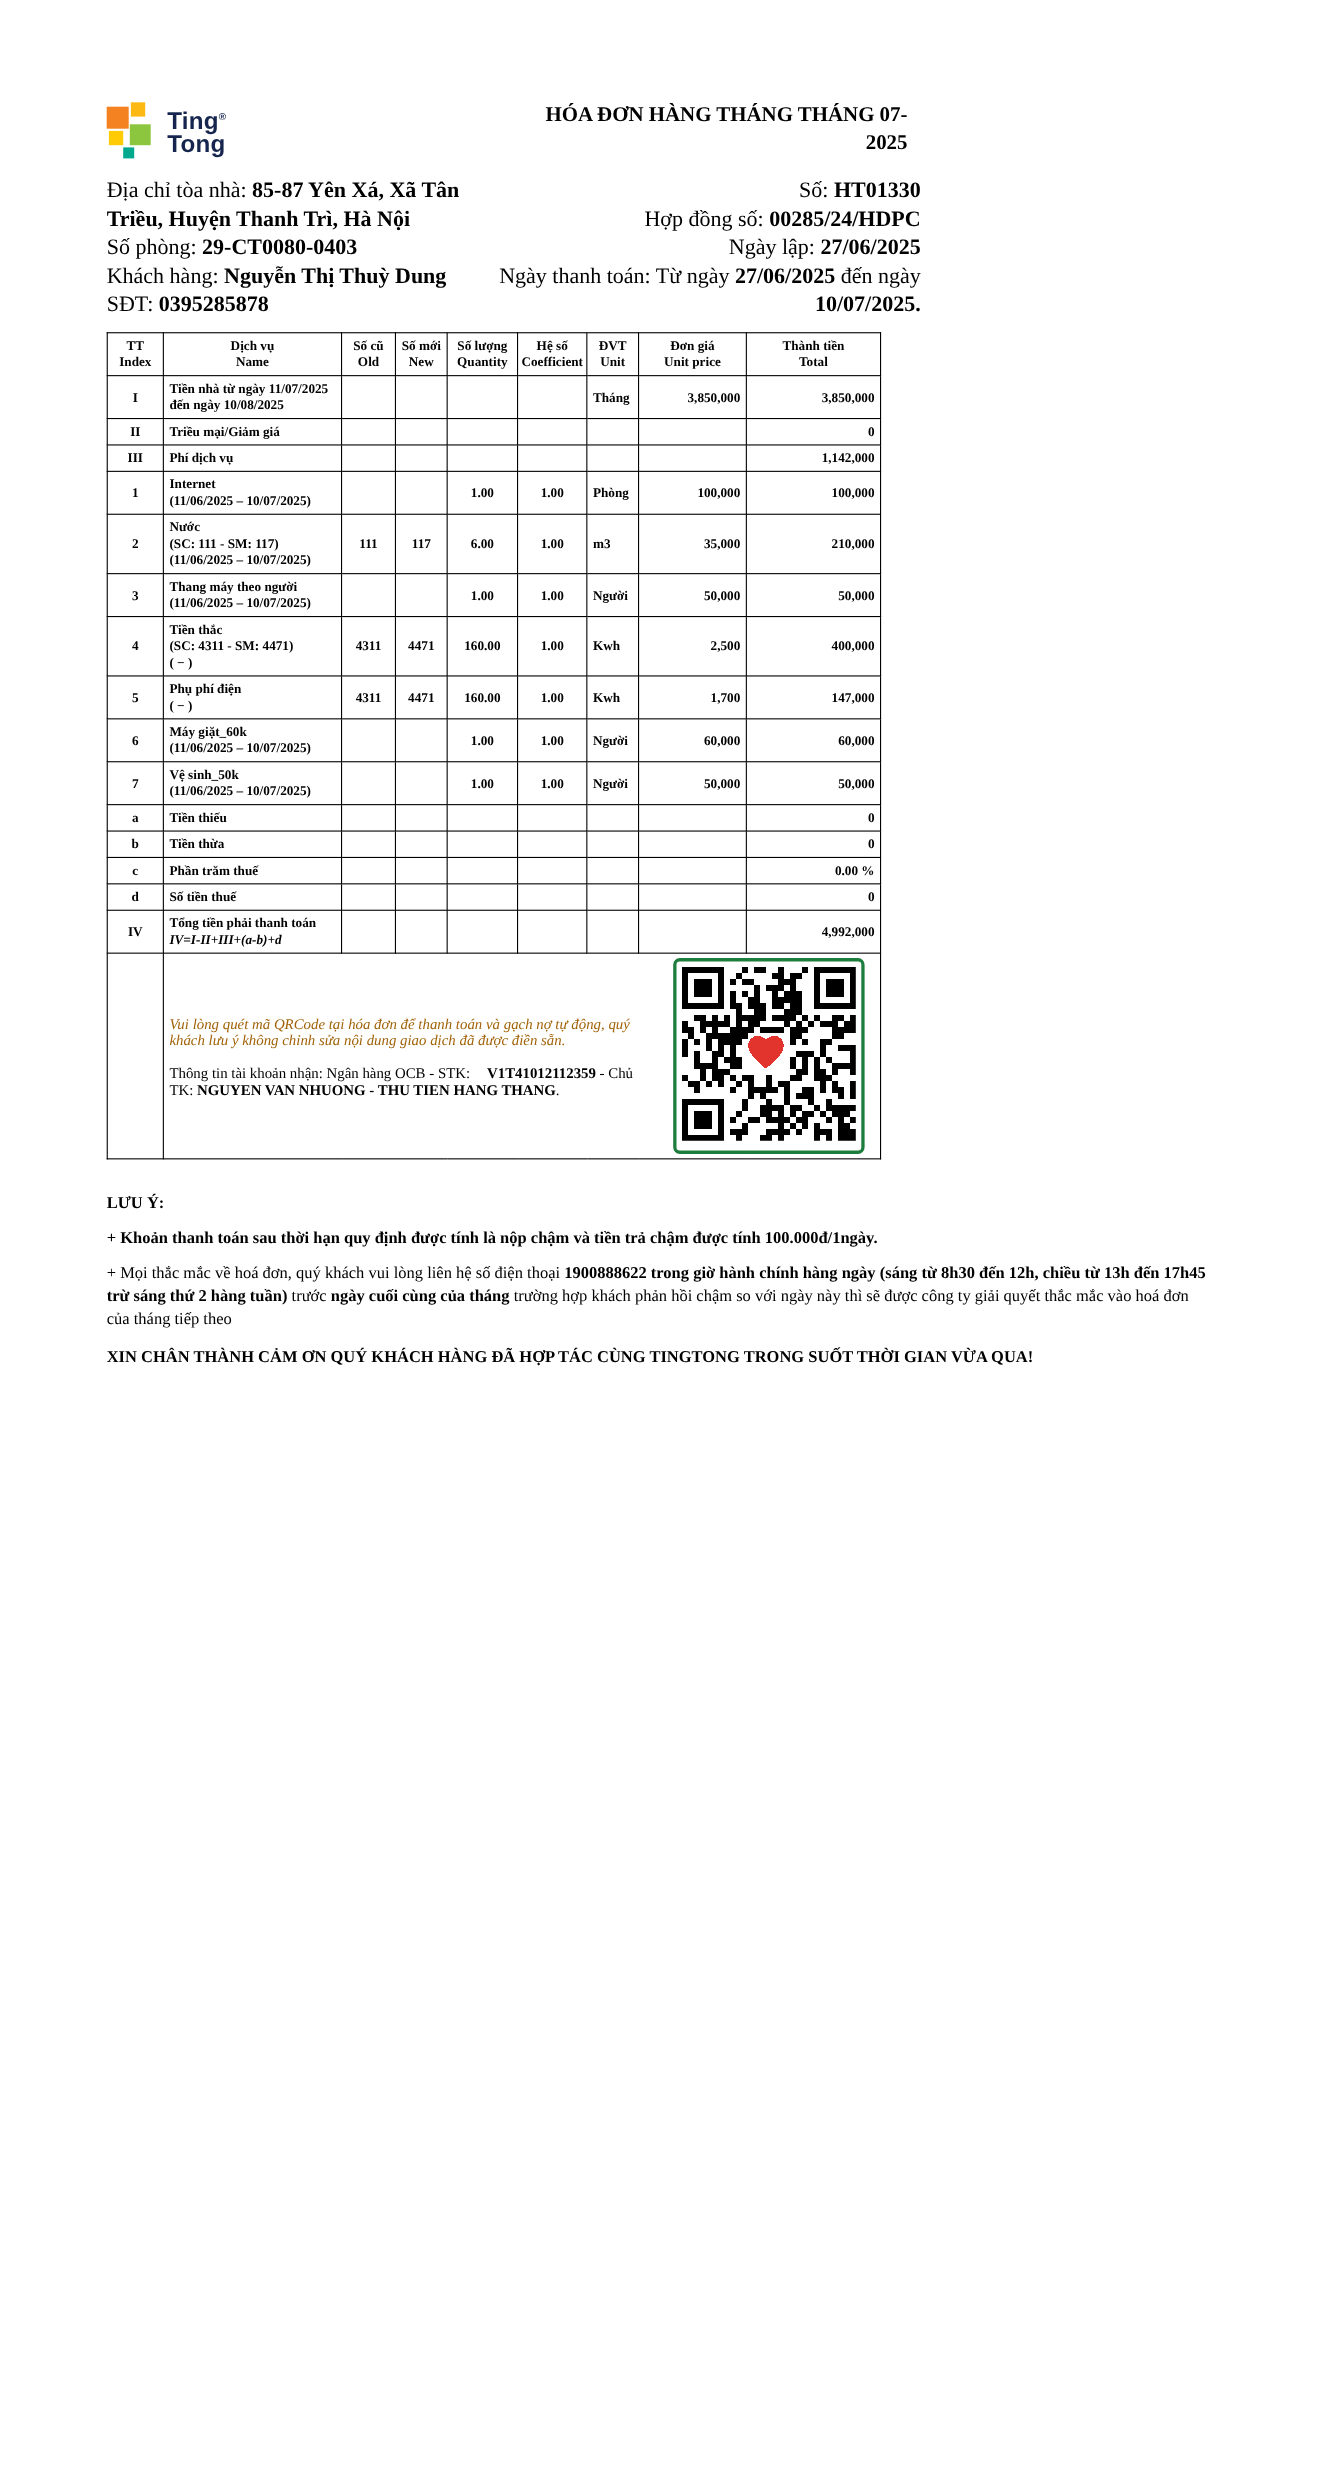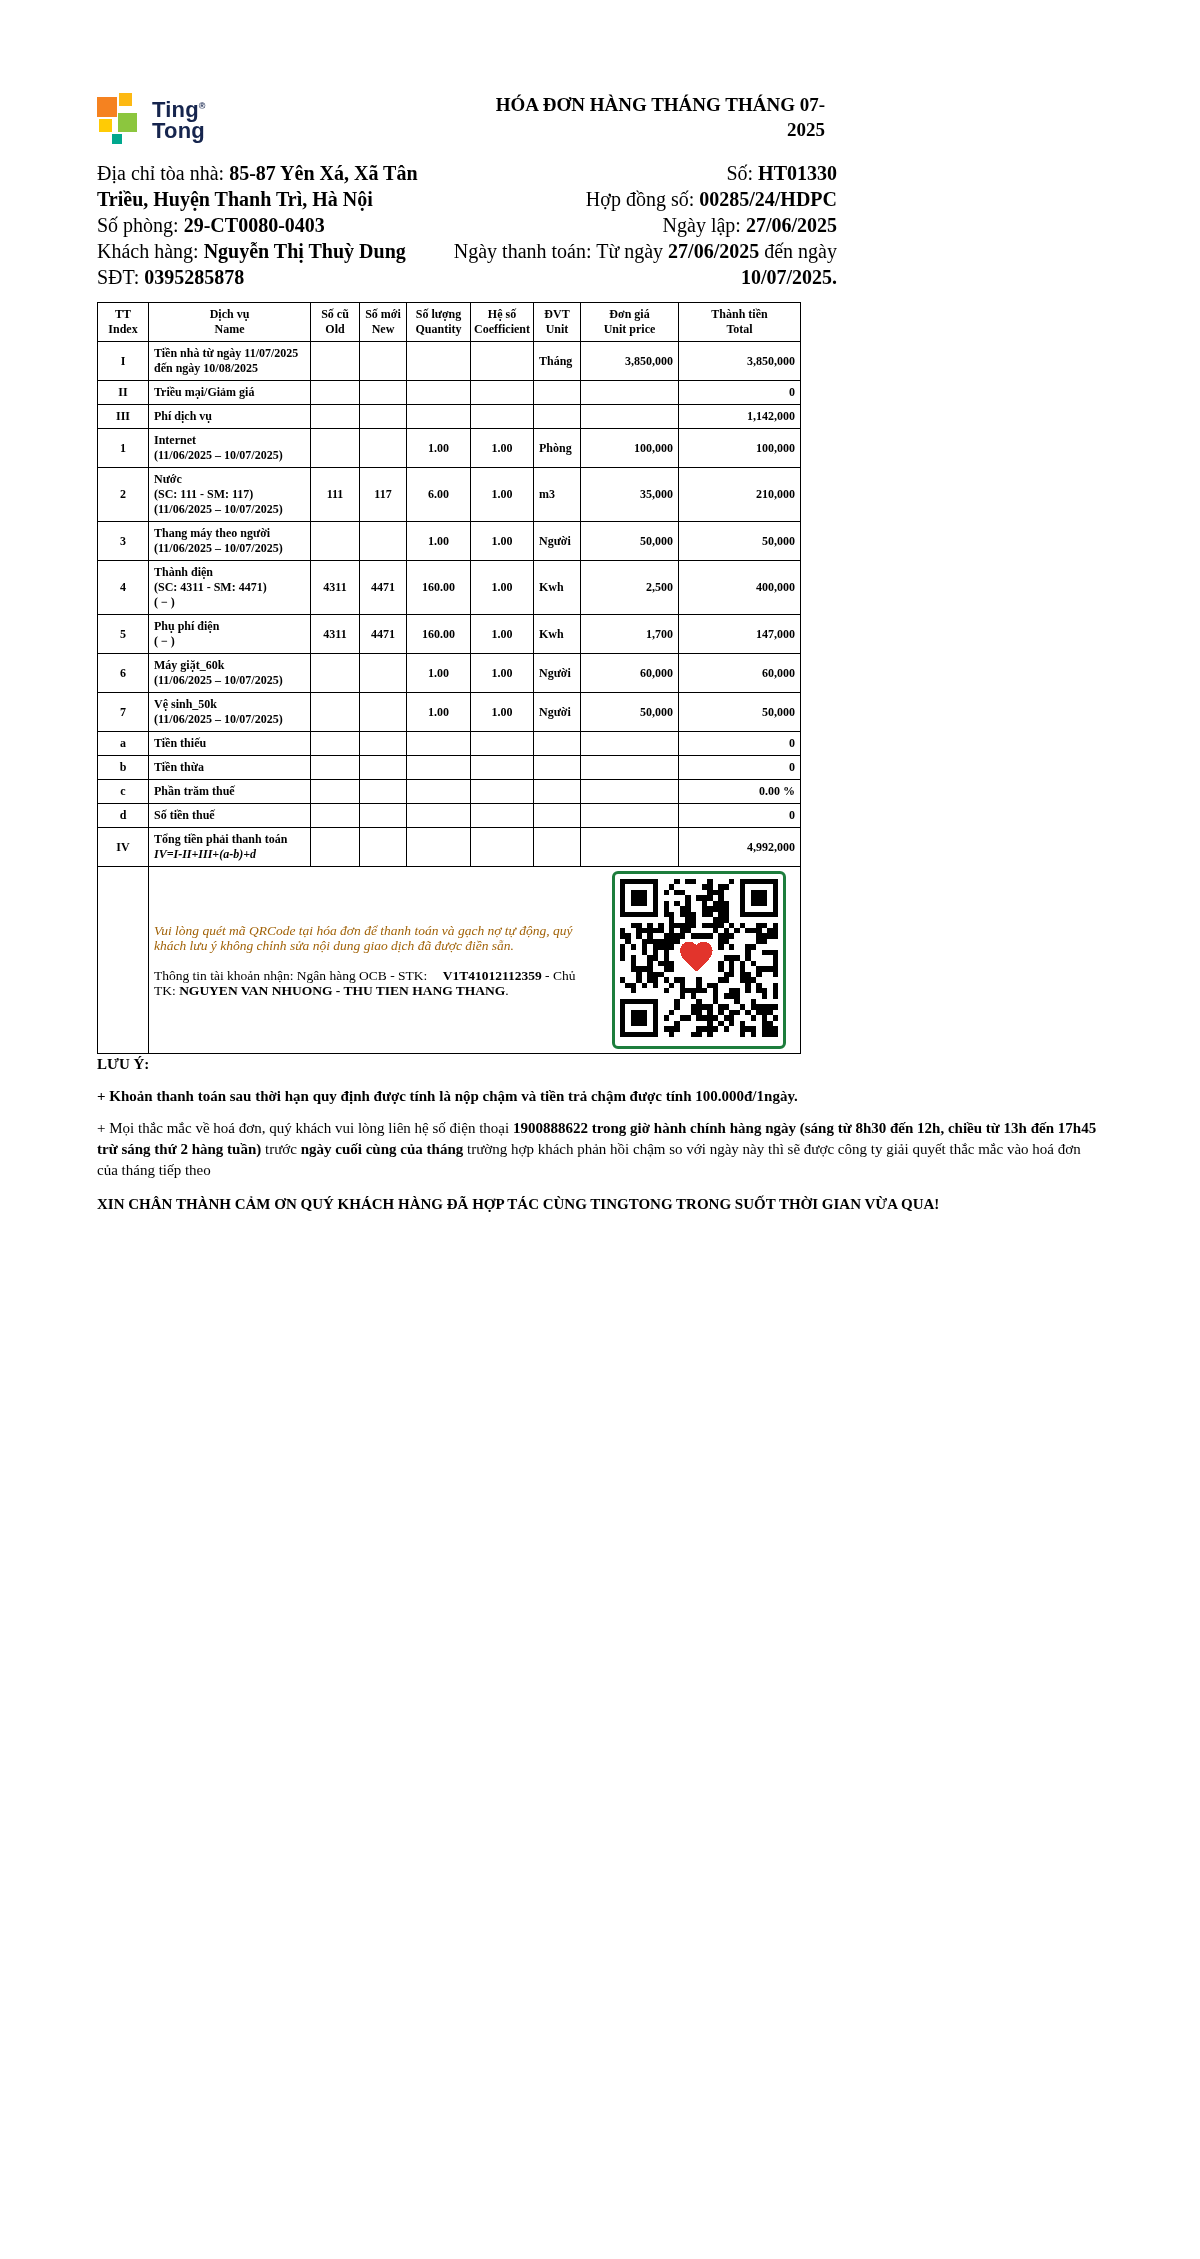--- a/index.html
+++ b/index.html
@@ -49,21 +49,21 @@
 
   
   .qr-cell { padding:10px 12px; }
   .qr-flex { display:flex; align-items:center; gap:26px; min-height:178px; }
   .qr-text { width:432px; font-weight:400; font-size:13.5px; line-height:20px; }
   .qr-notice { margin:0 0 15px; }
   .qr-account { margin:0; }
   .qr-box { border:3px solid #1d7d3c; border-radius:6px; padding:5px; background:#fff; line-height:0; flex:0 0 auto; }
 
   
-  .notes { width:1006px; font-size:15px; line-height:21px; }
+  .notes { width:1006px; margin-top:30px; font-size:15px; line-height:21px; }
   .notes .heading { font-weight:700; margin:0 0 11px; }
   .notes .p1 { font-weight:700; margin:0 0 11px; }
   .notes .p2 { font-weight:400; margin:0 0 13px; }
   .notes .p3 { font-weight:700; margin:0; }
 </style>
 </head>
 <body>
 
 <div class="page">
 
@@ -230,21 +230,21 @@
           <td class="col-num"></td>
           <td class="col-num">1.00</td>
           <td class="col-num">1.00</td>
           <td class="col-unit">Người</td>
           <td class="col-money">50,000</td>
           <td class="col-money">50,000</td>
         </tr>
         <tr>
           <td class="col-tt">4</td>
           <td class="col-name">
-            <div>Thành điện</div>
+            <div>Tiền thắc</div>
             <div>(SC: 4311 - SM: 4471)</div>
             <div>( − )</div>
           </td>
           <td class="col-num">4311</td>
           <td class="col-num">4471</td>
           <td class="col-num">160.00</td>
           <td class="col-num">1.00</td>
           <td class="col-unit">Kwh</td>
           <td class="col-money">2,500</td>
           <td class="col-money">400,000</td>

